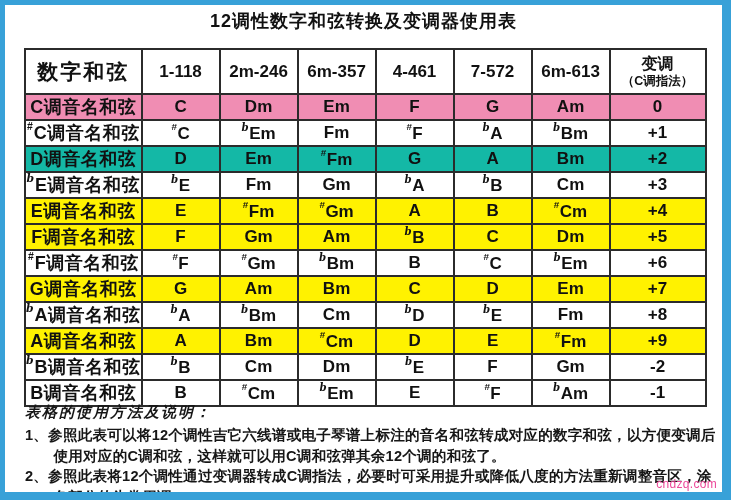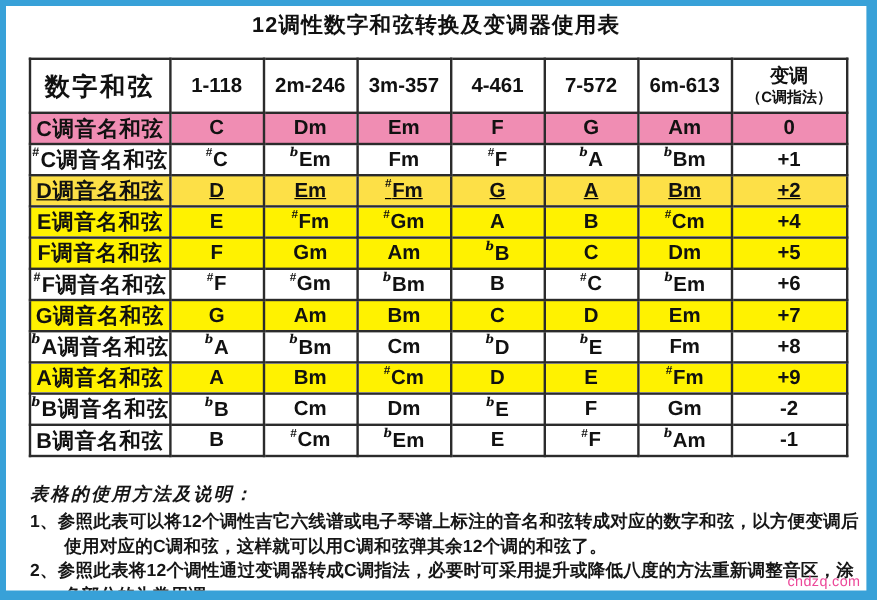--- a/index.html
+++ b/index.html
@@ -74,21 +74,21 @@
         <col style="width:78px">
           <col style="width:78px">
           <col style="width:78px">
         <col style="width:96px">
       </colgroup>
       <thead>
         <tr>
           <th class="label-head">数字和弦</th>
           <th>1-118</th>
           <th>2m-246</th>
-          <th>3m-357</th>
+          <th>6m-357</th>
           <th>4-461</th>
           <th>7-572</th>
           <th>6m-613</th>
           <th class="transpose-head">
             <div class="l1">变调</div>
             <div class="l2">（C调指法）</div>
           </th>
         </tr>
       </thead>
       <tbody id="table-body">
@@ -105,30 +105,40 @@
           <tr style="background: rgb(255, 255, 255);">
             <td class="row-label"><sup class="sharp">#</sup>C调音名和弦</td>
             <td class="chord"><sup class="sharp">#</sup>C</td>
             <td class="chord"><sup class="flat">b</sup>Em</td>
             <td class="chord">Fm</td>
             <td class="chord"><sup class="sharp">#</sup>F</td>
             <td class="chord"><sup class="flat">b</sup>A</td>
             <td class="chord"><sup class="flat">b</sup>Bm</td>
             <td class="transpose">+1</td>
           </tr>
-          <tr style="background: #fde047; text-decoration: underline;">
+          <tr style="background: #14b8a6;">
             <td class="row-label">D调音名和弦</td>
             <td class="chord">D</td>
             <td class="chord">Em</td>
             <td class="chord"><sup class="sharp">#</sup>Fm</td>
             <td class="chord">G</td>
             <td class="chord">A</td>
             <td class="chord">Bm</td>
             <td class="transpose">+2</td>
           </tr>
+          <tr style="background: rgb(255, 255, 255);">
+            <td class="row-label"><sup class="flat">b</sup>E调音名和弦</td>
+            <td class="chord"><sup class="flat">b</sup>E</td>
+            <td class="chord">Fm</td>
+            <td class="chord">Gm</td>
+            <td class="chord"><sup class="flat">b</sup>A</td>
+            <td class="chord"><sup class="flat">b</sup>B</td>
+            <td class="chord">Cm</td>
+            <td class="transpose">+3</td>
+          </tr>
           <tr style="background: rgb(255, 242, 0);">
             <td class="row-label">E调音名和弦</td>
             <td class="chord">E</td>
             <td class="chord"><sup class="sharp">#</sup>Fm</td>
             <td class="chord"><sup class="sharp">#</sup>Gm</td>
             <td class="chord">A</td>
             <td class="chord">B</td>
             <td class="chord"><sup class="sharp">#</sup>Cm</td>
             <td class="transpose">+4</td>
           </tr>

